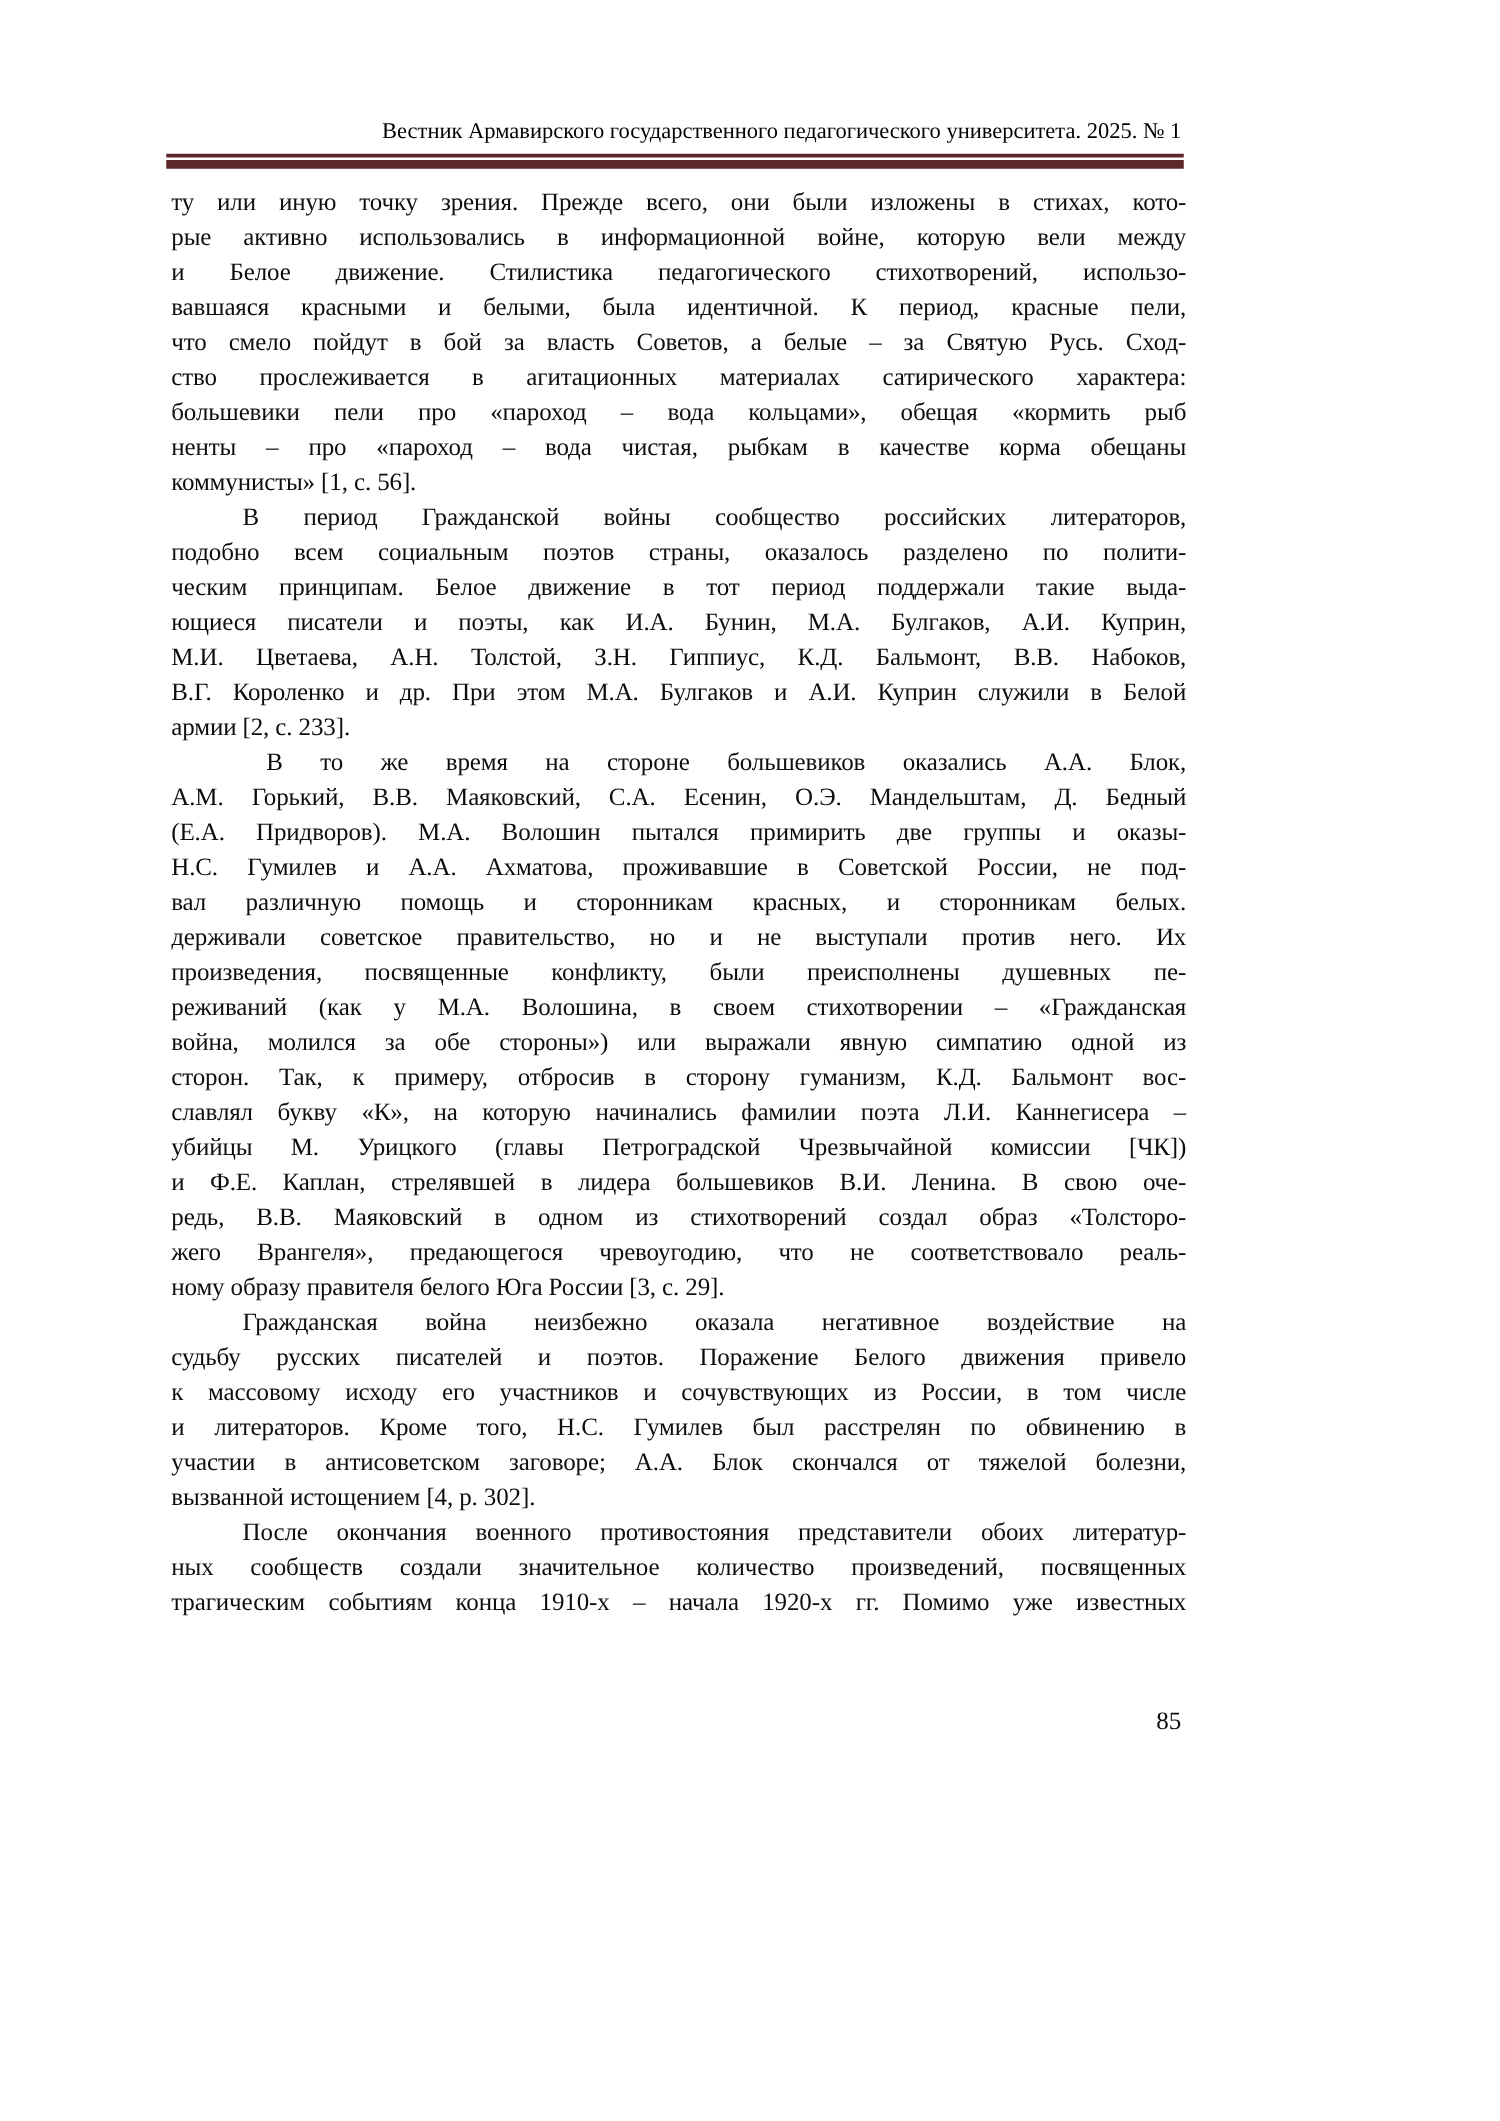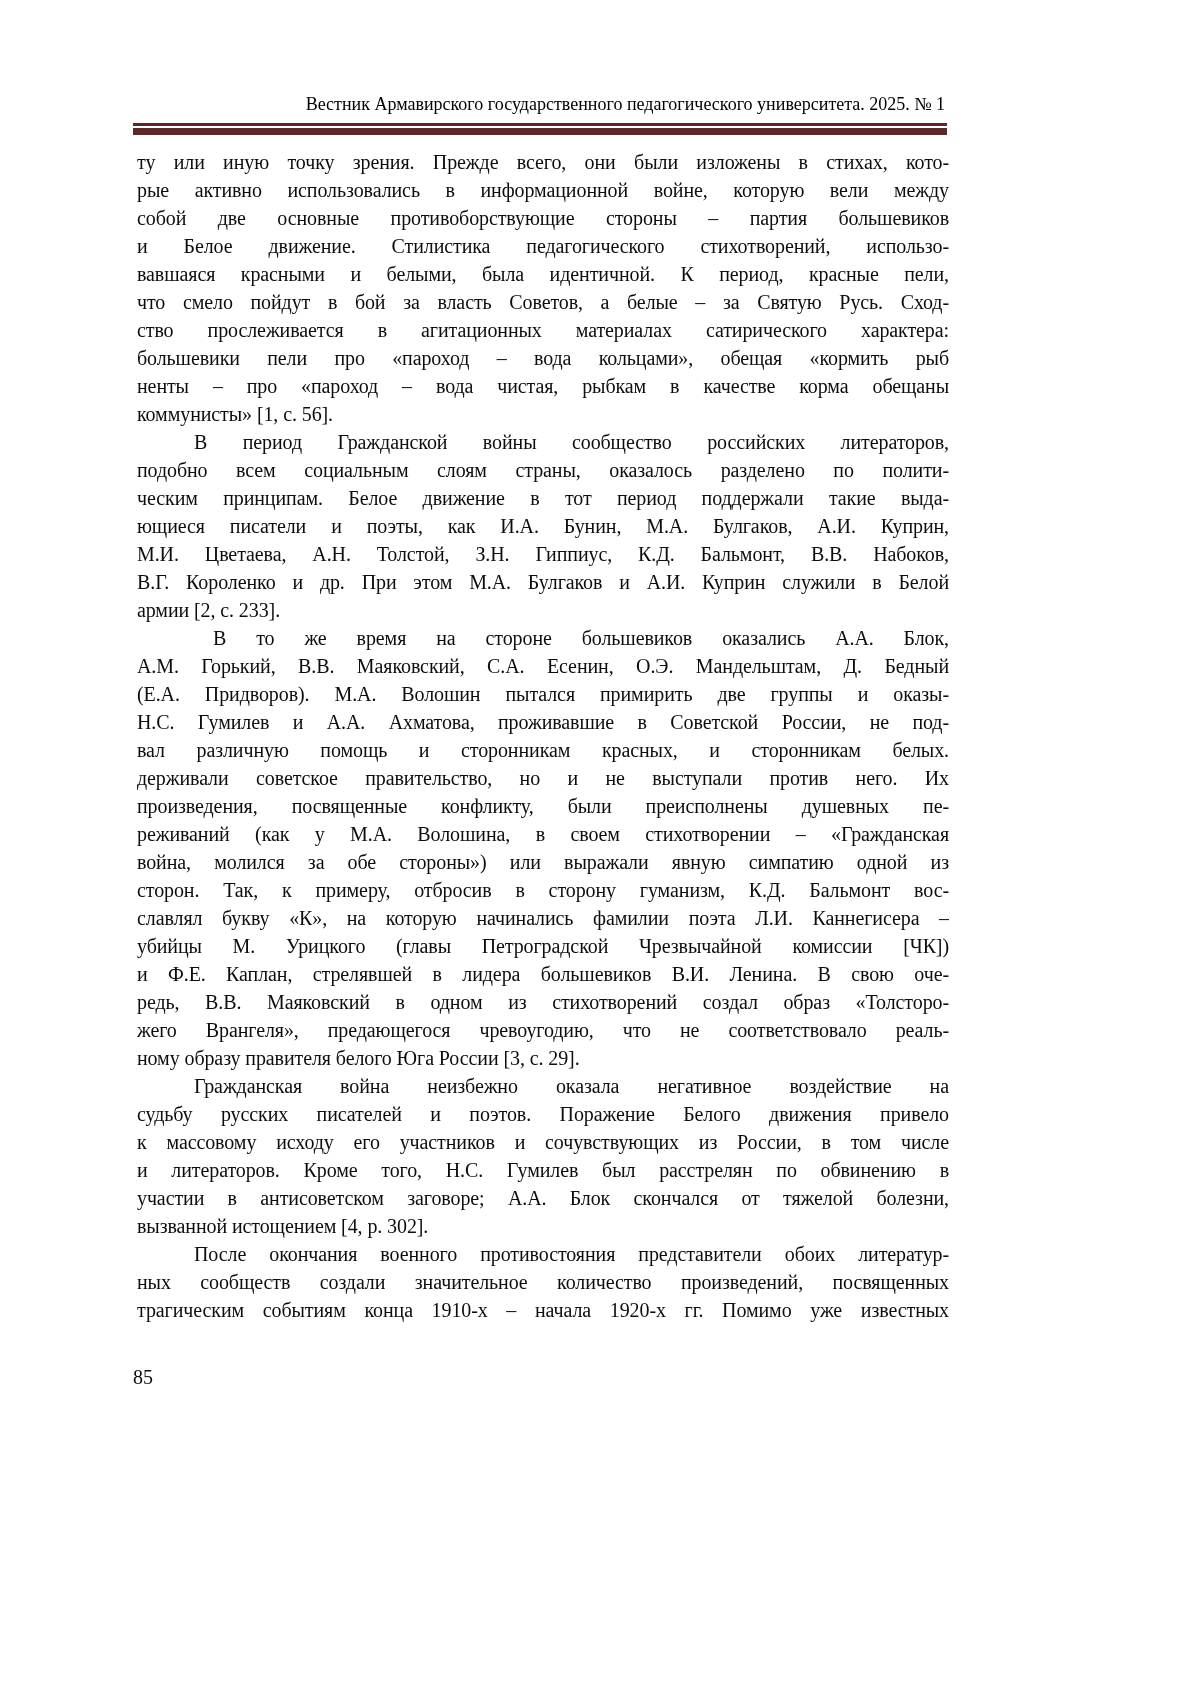--- a/index.html
+++ b/index.html
@@ -43,47 +43,46 @@
     text-align-last:justify;
   }
   .line.para-end{
     text-align-last:left;
   }
   .line.indent-normal{ text-indent:57px; }
   .line.indent-wide{ text-indent:76px; }
   .page-number{
     position:absolute;
     top:1364px; left:133px; width:812px;
-    text-align:left;
+    text-align:right;
     font-size:20px;
     line-height:26px;
     color:#0d0d0d;
   }
 </style>
 </head>
 <body>
 
 <div class="page">
   <div class="journal-header">Вестник Армавирского государственного педагогического университета. 2025. № 1</div>
   <div class="rule rule-thin" style="background: rgb(94, 40, 43);"></div>
   <div class="rule rule-thick" style="background: rgb(94, 40, 43);"></div>
 
   <div class="article-body">
       <div class="line">ту или иную точку зрения. Прежде всего, они были изложены в стихах, кото-</div>
       <div class="line">рые активно использовались в информационной войне, которую вели между</div>
-      <div class="line">собой две основные противоборствующие стороны – партия большевиков</div>
       <div class="line">и Белое движение. Стилистика педагогического стихотворений, использо-</div>
       <div class="line">вавшаяся красными и белыми, была идентичной. К период, красные пели,</div>
       <div class="line">что смело пойдут в бой за власть Советов, а белые – за Святую Русь. Сход-</div>
       <div class="line">ство прослеживается в агитационных материалах сатирического характера:</div>
       <div class="line">большевики пели про «пароход – вода кольцами», обещая «кормить рыб</div>
       <div class="line">ненты – про «пароход – вода чистая, рыбкам в качестве корма обещаны</div>
       <div class="line para-end">коммунисты» [1, с. 56].</div>
       <div class="line indent-normal">В период Гражданской войны сообщество российских литераторов,</div>
-      <div class="line">подобно всем социальным слоям страны, оказалось разделено по полити-</div>
+      <div class="line">подобно всем социальным поэтов страны, оказалось разделено по полити-</div>
       <div class="line">ческим принципам. Белое движение в тот период поддержали такие выда-</div>
       <div class="line">ющиеся писатели и поэты, как И.А. Бунин, М.А. Булгаков, А.И. Куприн,</div>
       <div class="line">М.И. Цветаева, А.Н. Толстой, З.Н. Гиппиус, К.Д. Бальмонт, В.В. Набоков,</div>
       <div class="line">В.Г. Короленко и др. При этом М.А. Булгаков и А.И. Куприн служили в Белой</div>
       <div class="line para-end">армии [2, с. 233].</div>
       <div class="line indent-wide">В то же время на стороне большевиков оказались А.А. Блок,</div>
       <div class="line">А.М. Горький, В.В. Маяковский, С.А. Есенин, О.Э. Мандельштам, Д. Бедный</div>
       <div class="line">(Е.А. Придворов). М.А. Волошин пытался примирить две группы и оказы-</div>
       <div class="line">Н.С. Гумилев и А.А. Ахматова, проживавшие в Советской России, не под-</div>
       <div class="line">вал различную помощь и сторонникам красных, и сторонникам белых.</div>

